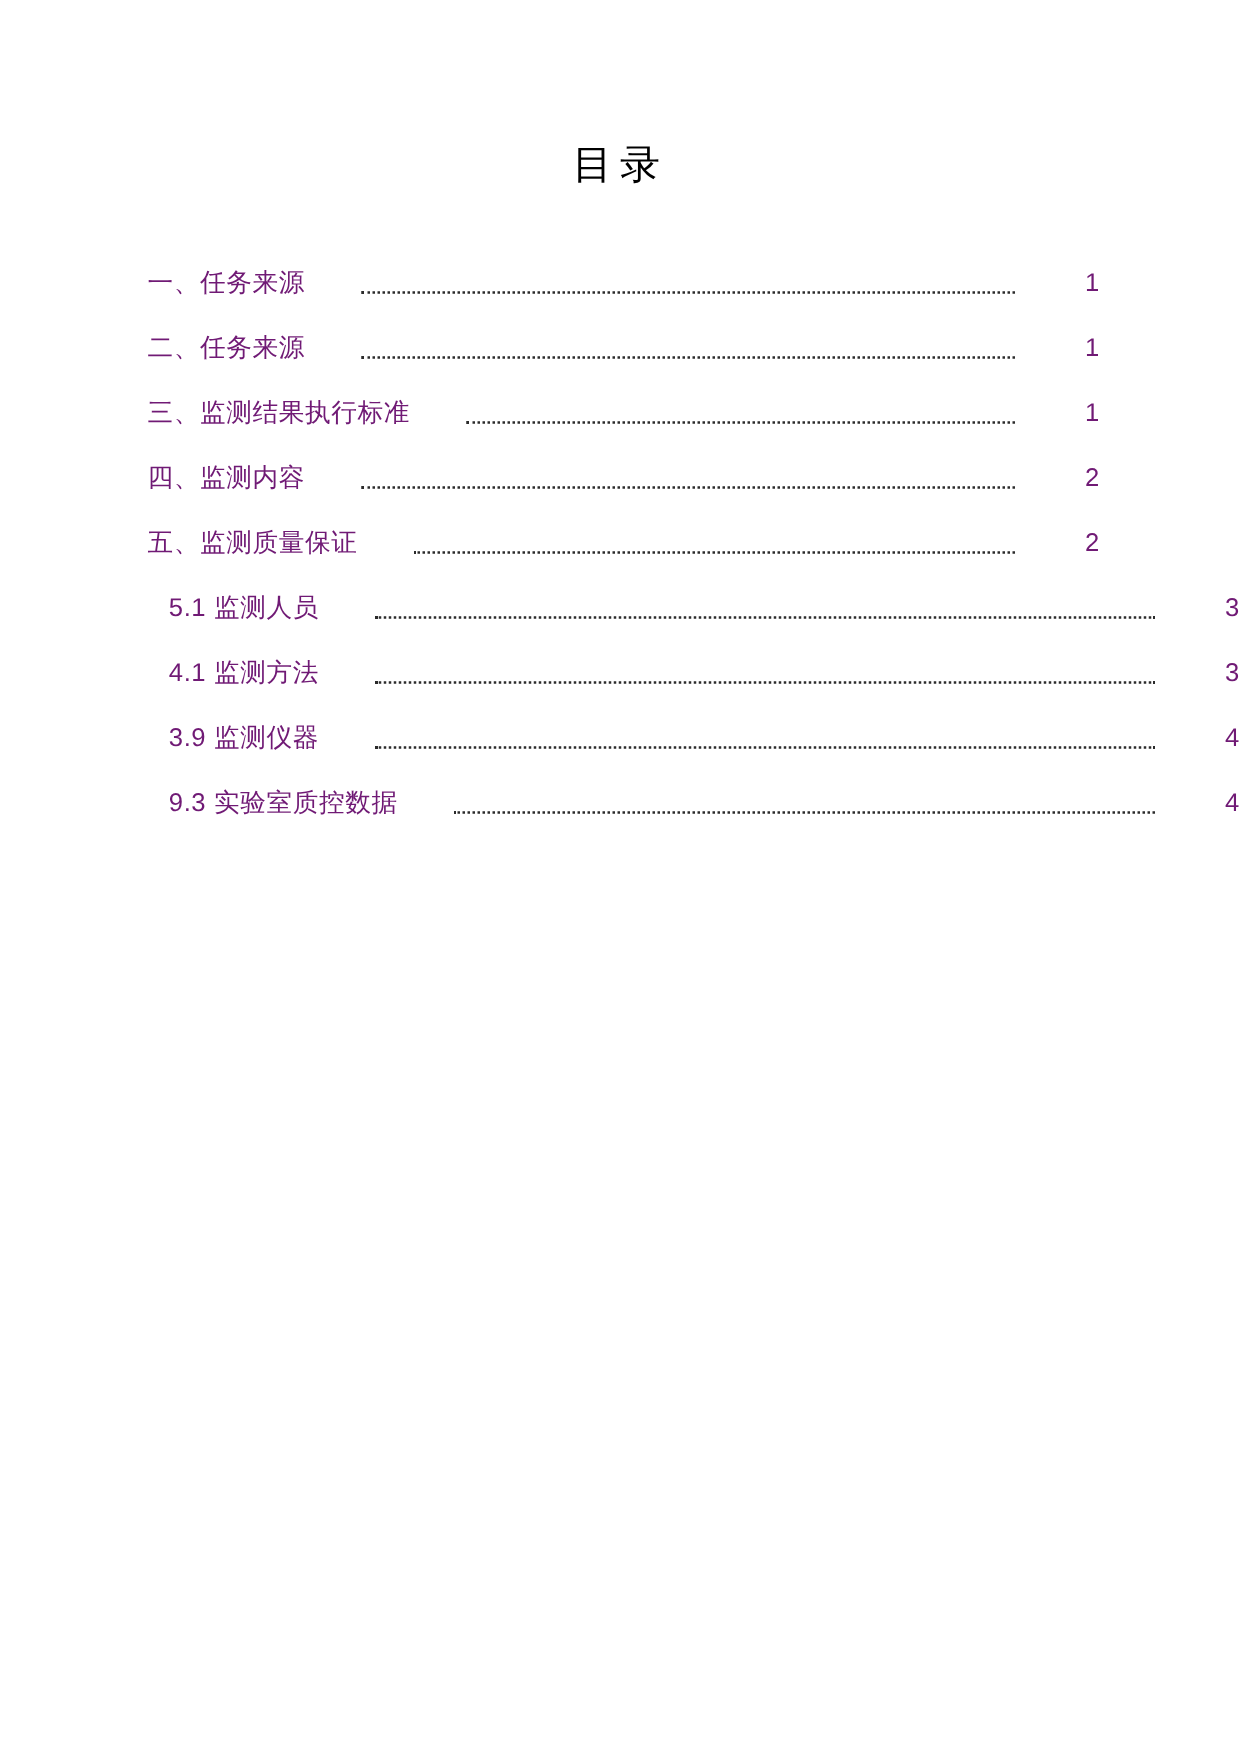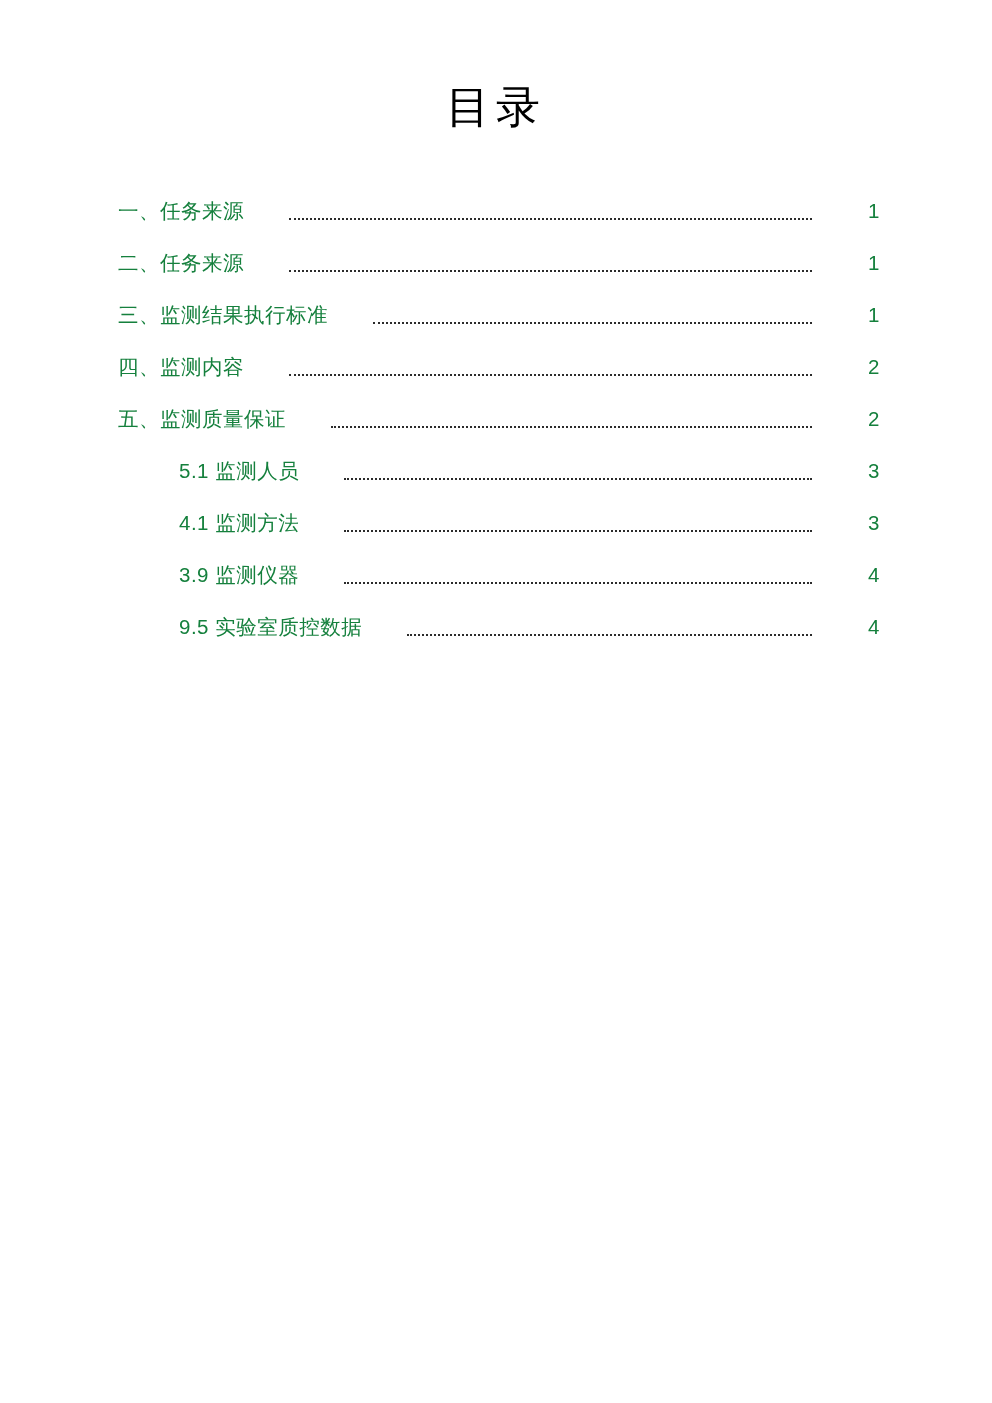--- a/index.html
+++ b/index.html
@@ -16,55 +16,53 @@
   }
   .page {
     position: relative;
     width: 992px;
     height: 1403px;
     box-sizing: border-box;
     overflow: hidden;
   }
   .doc-title {
     text-align: center;
-    font-size: 44px;
+    font-size: 32px;
     font-weight: normal;
     letter-spacing: 6px;
     margin: 0;
-    padding-top: 82px;
+    padding-top: 112px;
     line-height: 1.2;
     font-family: "Liberation Serif", "DejaVu Serif", serif;
   }
   .toc {
     margin: 0;
     padding: 0;
     list-style: none;
     margin-top: 38px;
   }
   .toc-entry {
     display: flex;
     align-items: flex-end;
     font-size: 20.5px;
     line-height: 1;
     padding: 0;
     margin: 0 0 0 0;
     height: 52px;
     font-family: "Liberation Sans", "DejaVu Sans", sans-serif;
-    color: #15803d;
+    color: #701a75;
     white-space: nowrap;
     gap: 44px;
   }
   .toc-entry.level-1 {
     padding-left: 118px;
     padding-right: 112px;
   }
   .toc-entry.level-2 {
     padding-left: 135px;
-    padding-right: 112px;
-    margin-left: 44px;
   }
   .toc-label {
     letter-spacing: 0.5px;
     padding-bottom: 3px;
   }
   .leader {
     flex: 1 1 auto;
     position: relative;
     height: 20px;
     overflow: hidden;
@@ -137,21 +135,21 @@
       <span class="toc-page">3</span>
     </li>
 
     <li class="toc-entry level-2">
       <span class="toc-label">3.9 监测仪器</span>
       <span class="leader"></span>
       <span class="toc-page">4</span>
     </li>
 
     <li class="toc-entry level-2">
-      <span class="toc-label">9.5 实验室质控数据</span>
+      <span class="toc-label">9.3 实验室质控数据</span>
       <span class="leader"></span>
       <span class="toc-page">4</span>
     </li>
 
 
 
   </ul>
 
 </div>
 

